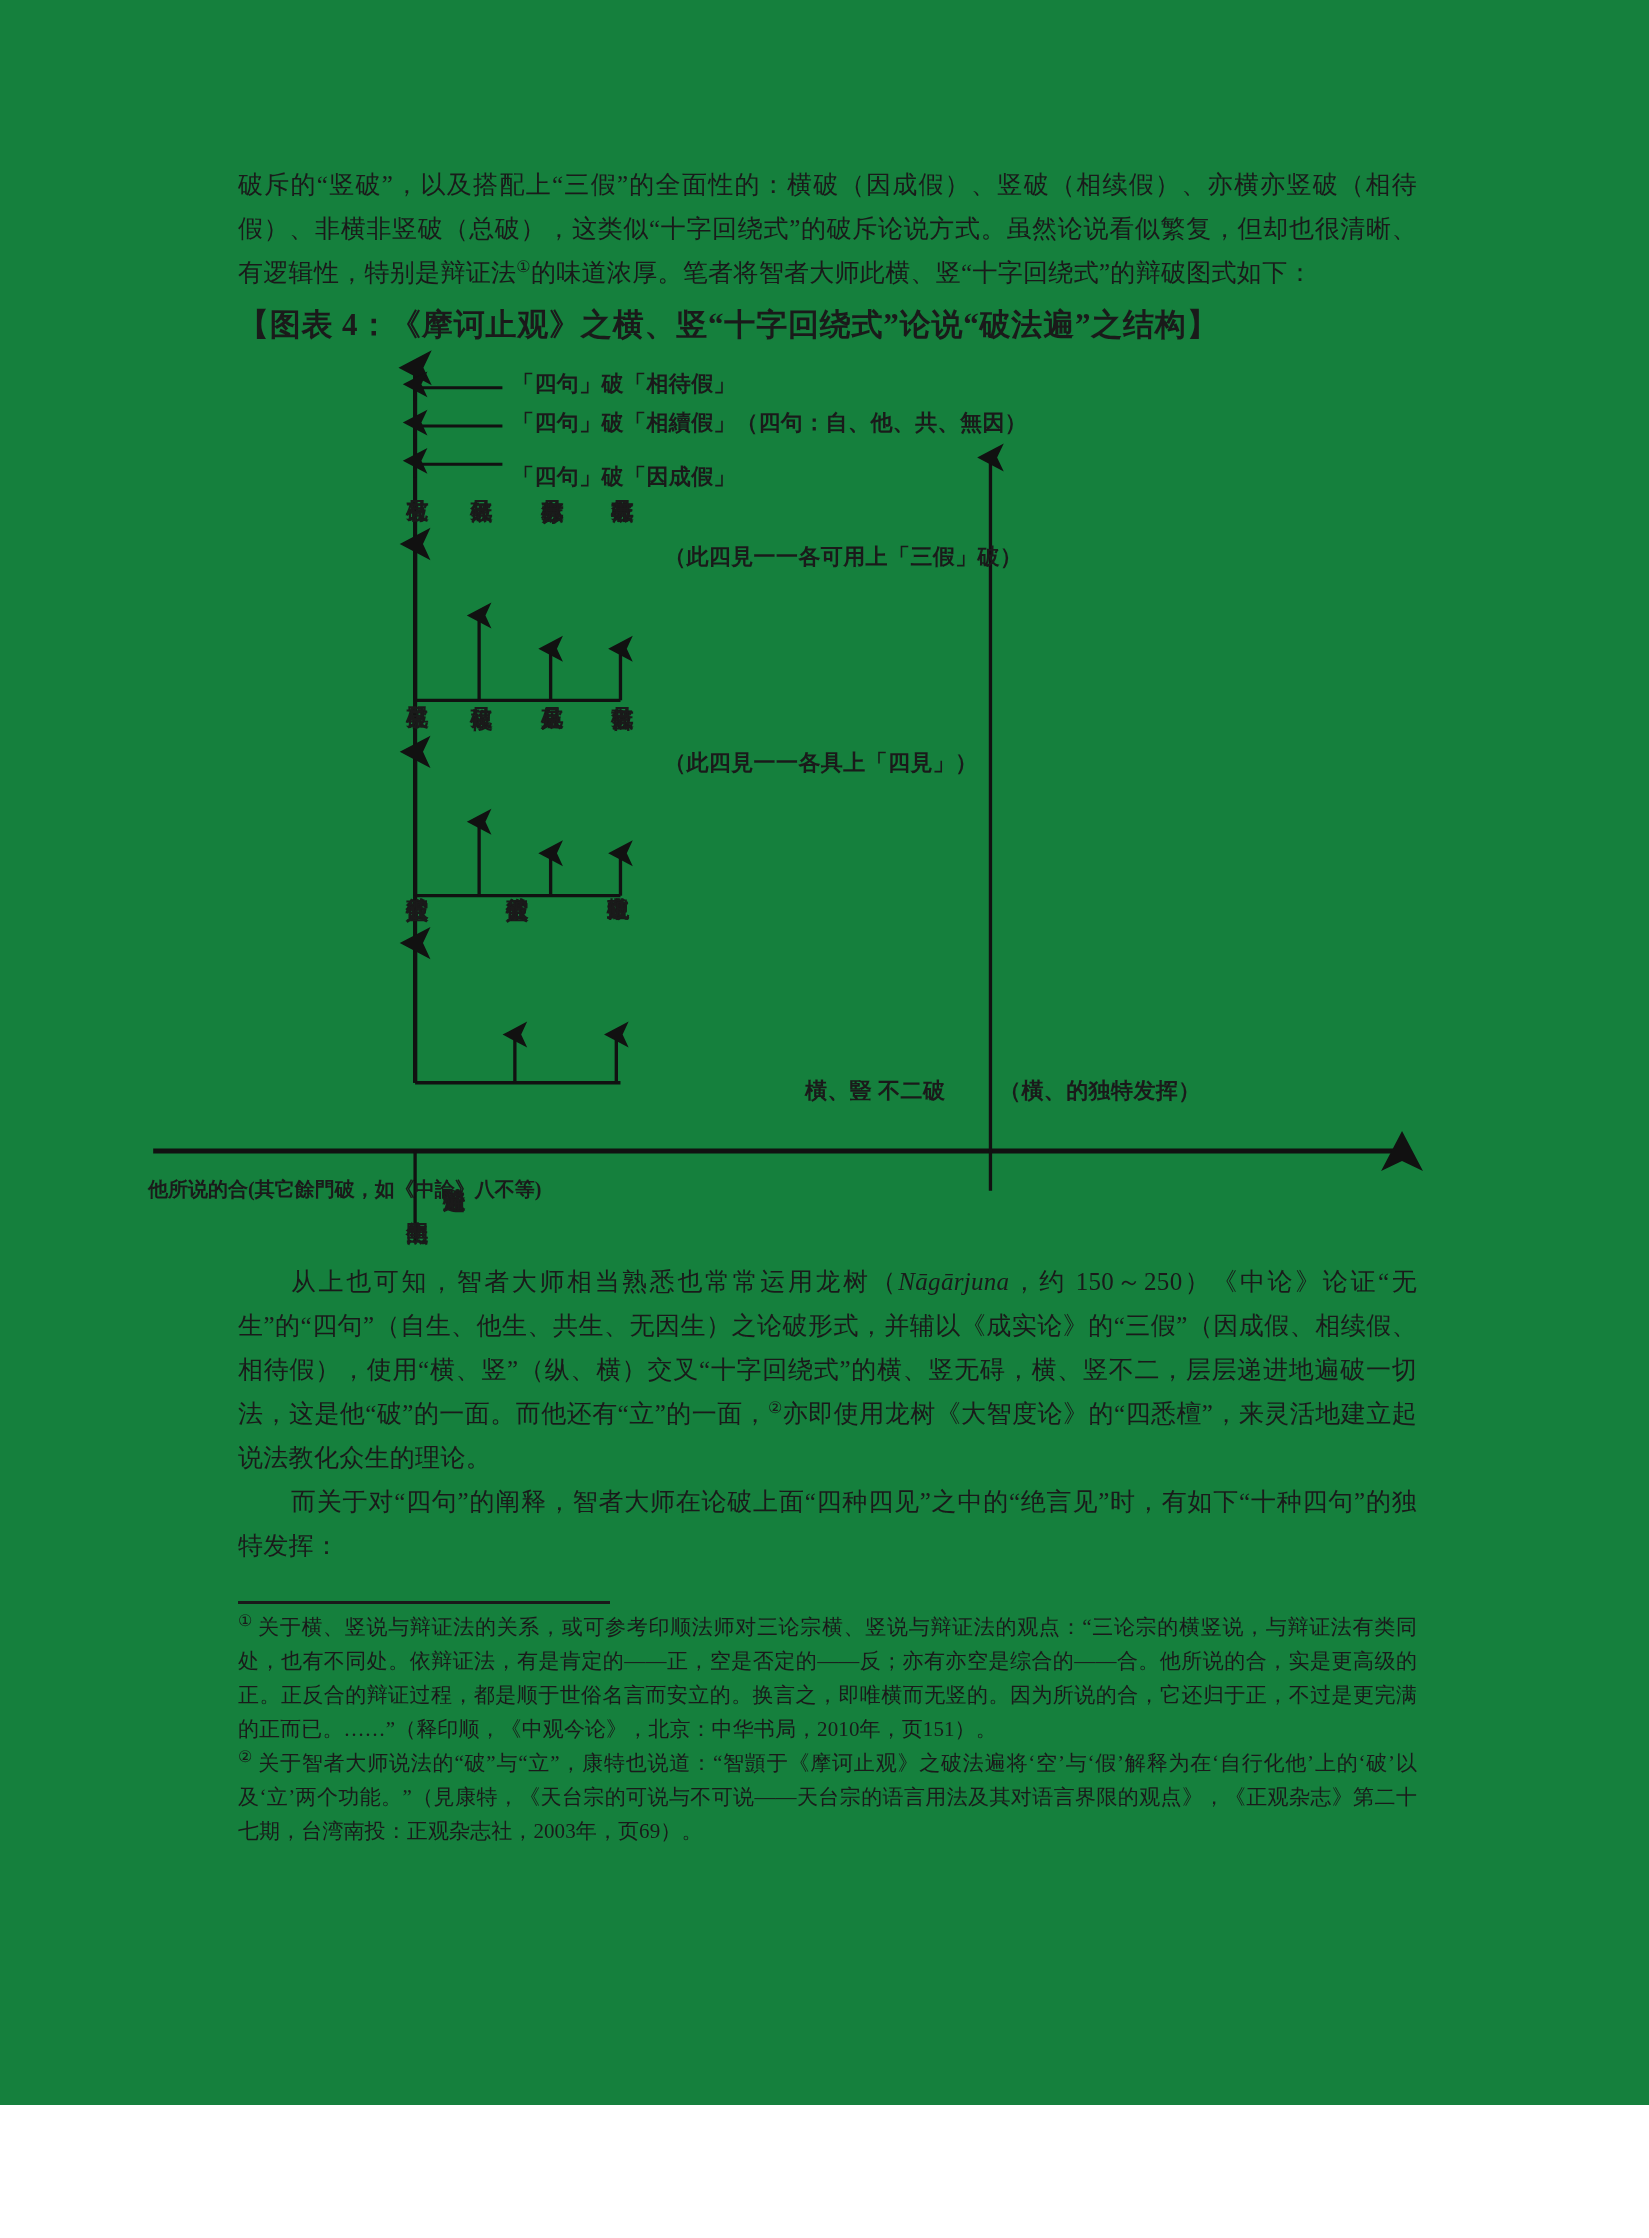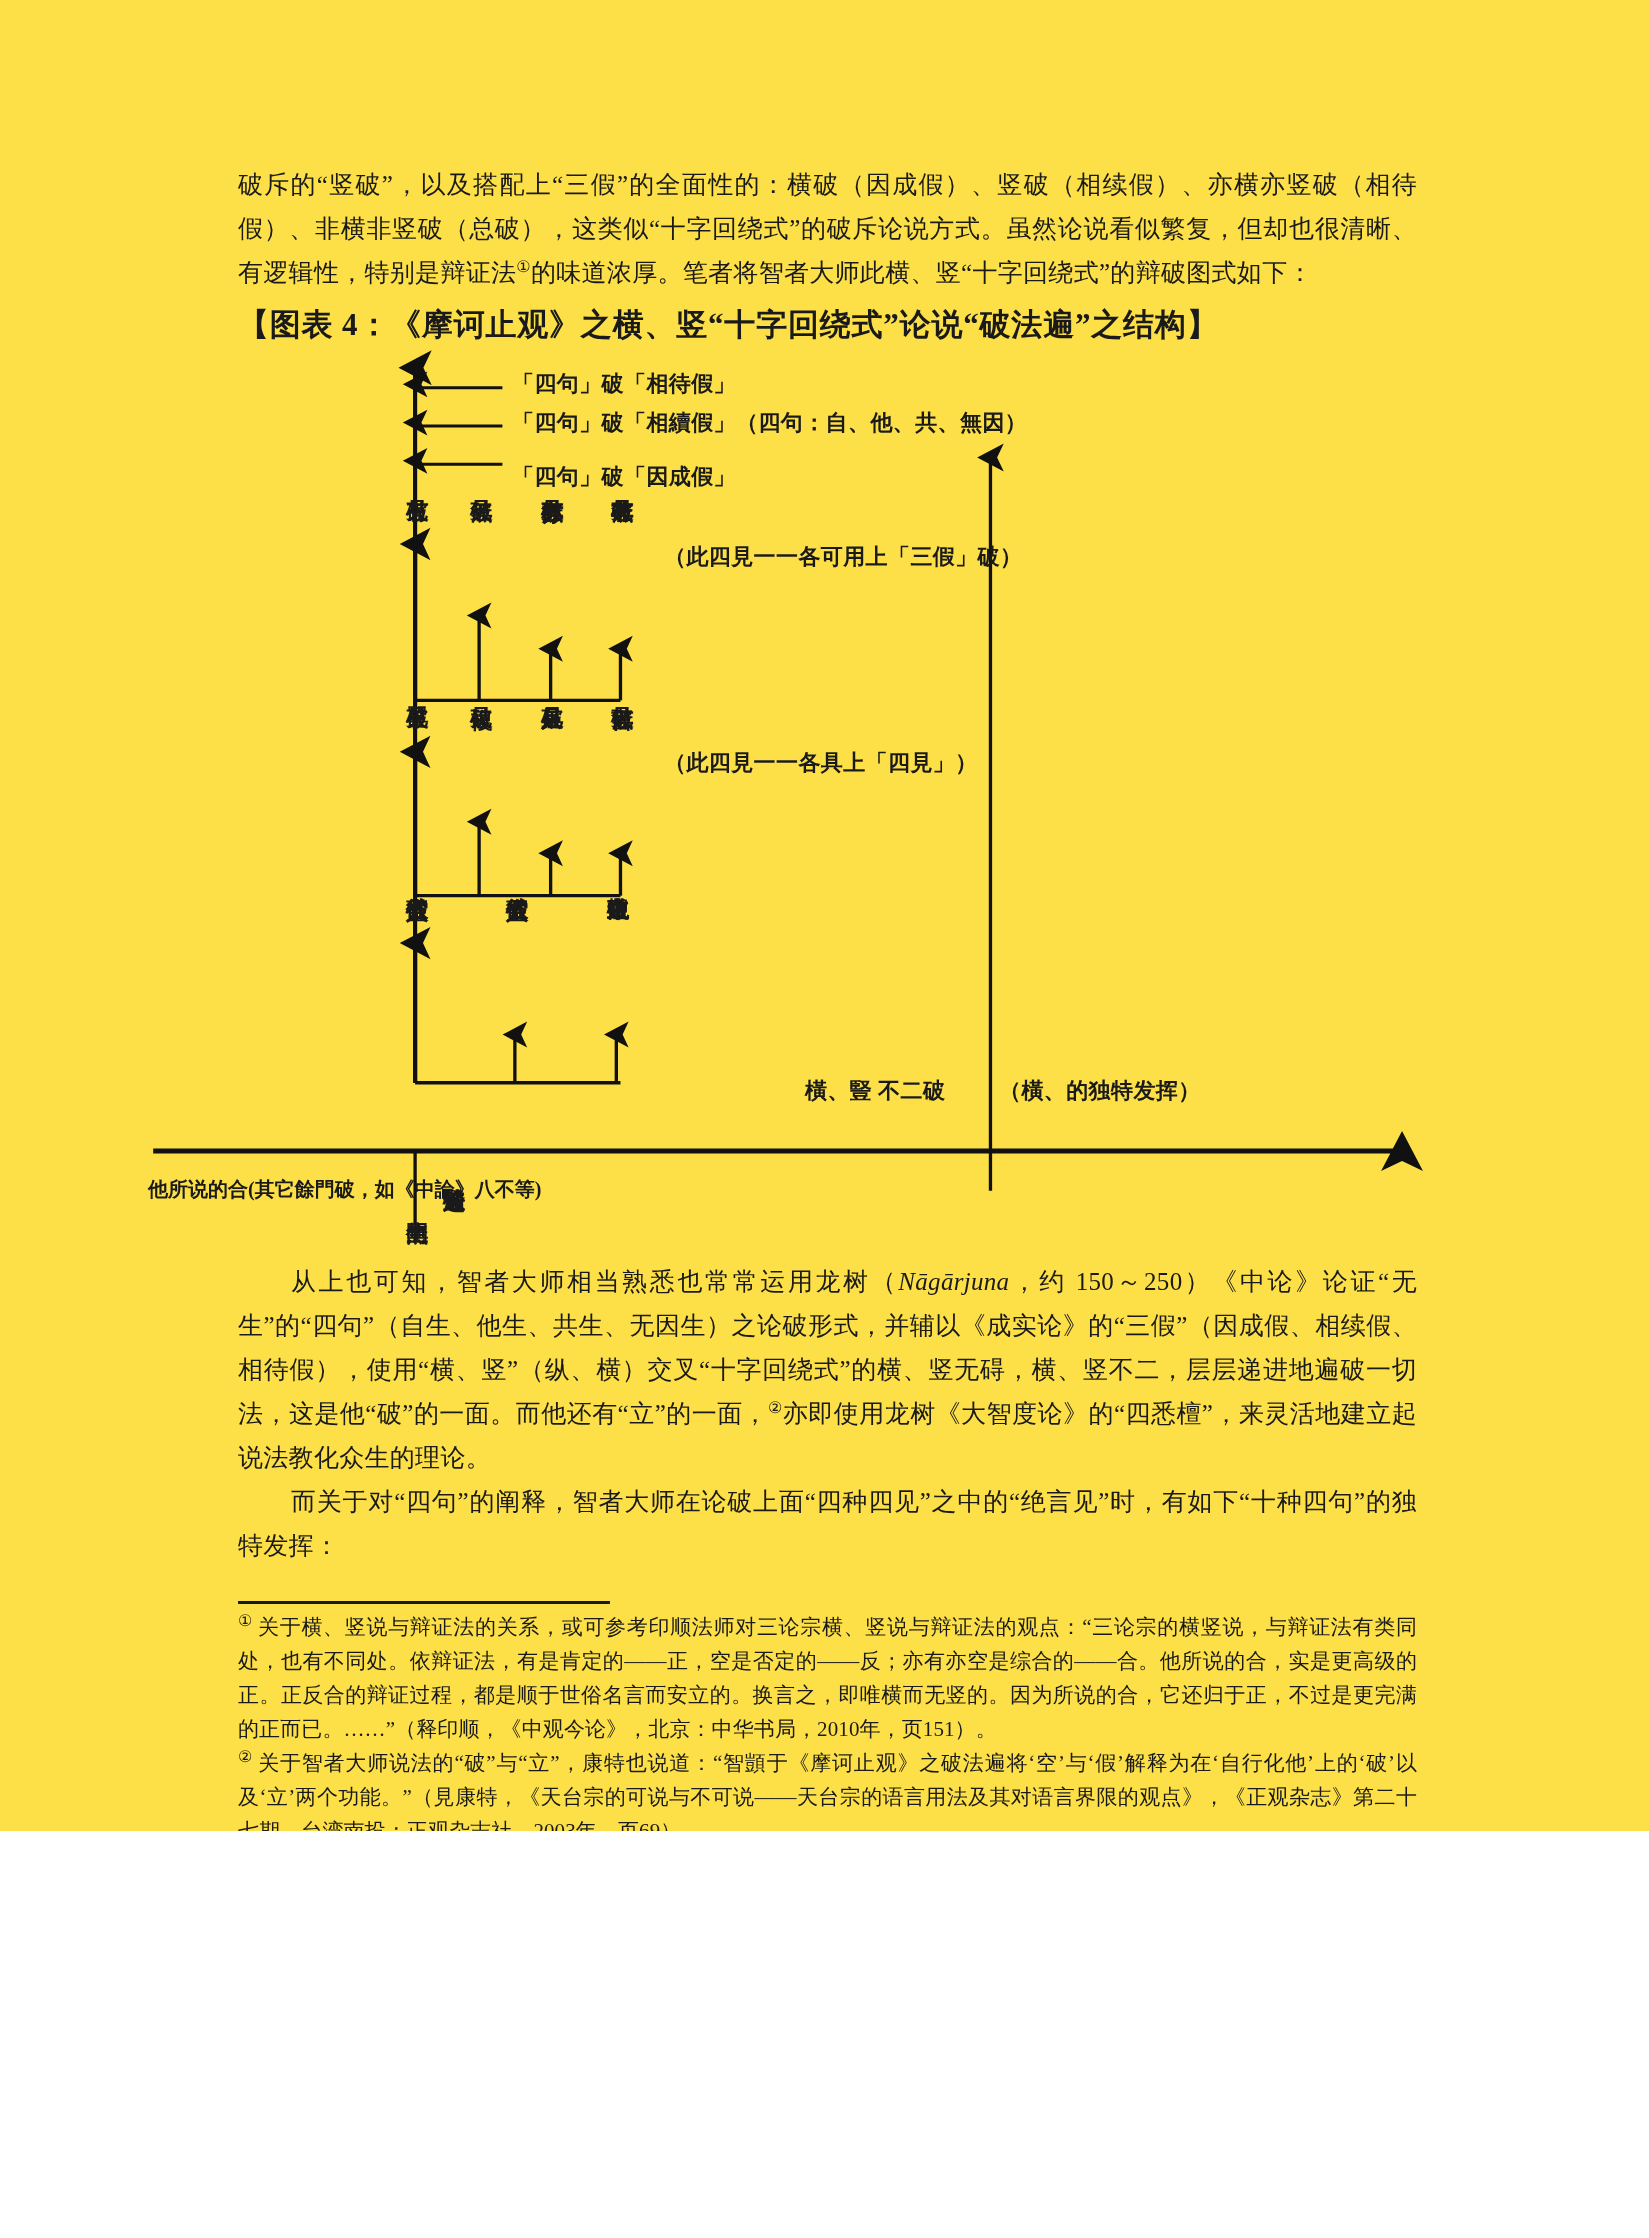--- a/index.html
+++ b/index.html
@@ -7,22 +7,22 @@
     padding: 0;
     background: #ffffff;
   }
   body {
     font-family: "Liberation Serif", "DejaVu Serif", serif;
     color: #1a1a1a;
   }
   .page {
     position: relative;
     width: 1649px;
-    height: 1831px;
-    background: #fde047;
+    height: 2105px;
+    background: #15803d;
     overflow: hidden;
   }
   .content {
     position: absolute;
     left: 238px;
     top: 0;
     width: 1179px;
   }
 
   

